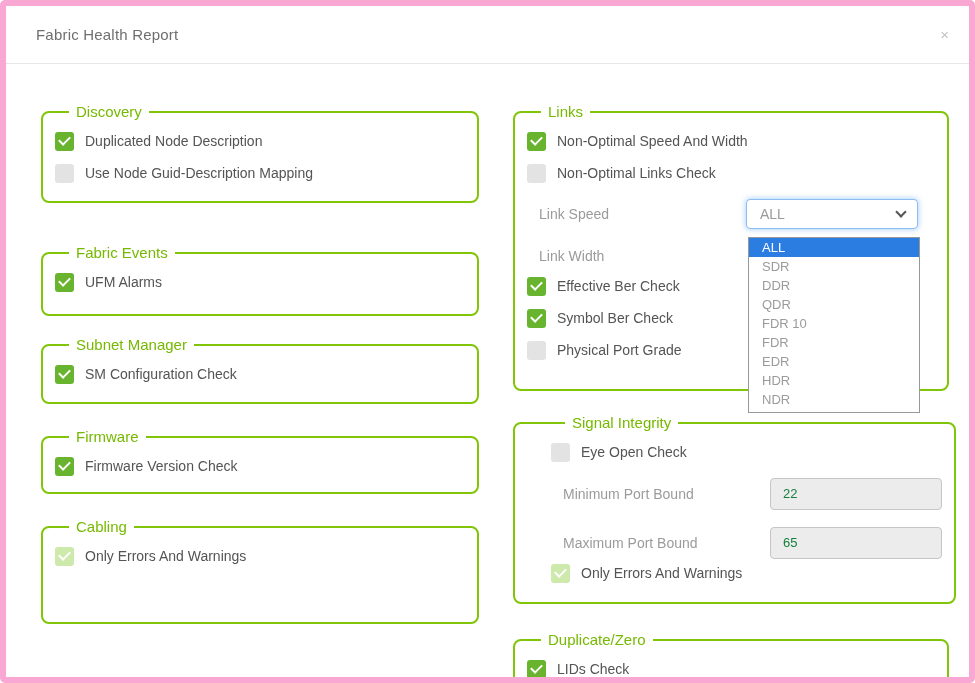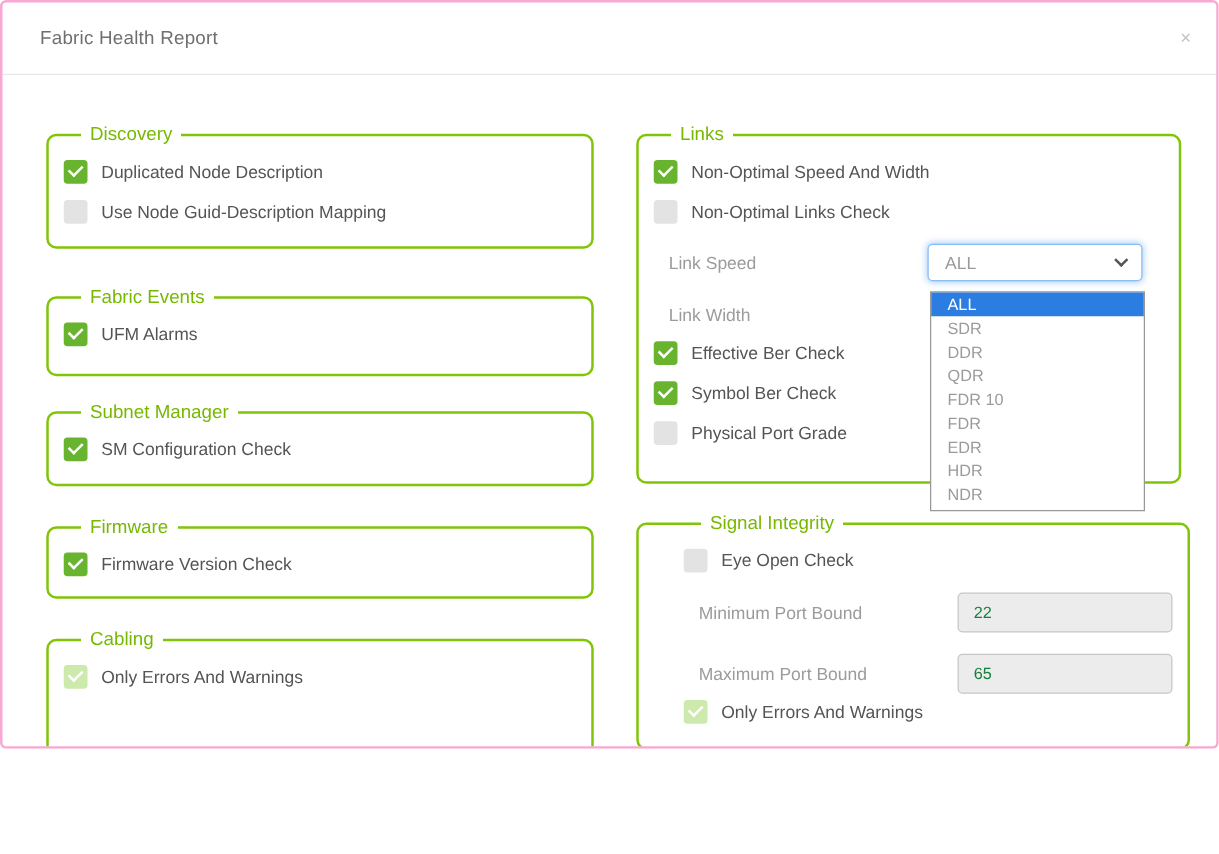--- a/index.html
+++ b/index.html
@@ -1,21 +1,21 @@
 <!DOCTYPE html>
 <html><head>
 <meta charset="utf-8">
 <style>
   * { margin:0; padding:0; box-sizing:border-box; }
   html,body { background:#fff; }
   body { font-family:"Liberation Sans", sans-serif; }
 
   .dialog {
-    position:relative; width:975px; height:599px;
-    background:#fff; border:2px solid #f9a8d4; border-radius:5px;
+    position:relative; width:975px; height:683px;
+    background:#fff; border:6px solid #f9a8d4; border-radius:5px;
     overflow:hidden;
   }
   .dlg-header {
     height:58px; border-bottom:1px solid #e7e7e7;
     display:flex; align-items:center; justify-content:space-between;
     padding:0 20px 0 30px;
   }
   .dlg-title { color:#6f6f6f; font-size:15px; letter-spacing:.2px; }
   .close-x { color:#c3c3c3; font-size:15px; cursor:pointer; line-height:1; }
 
@@ -82,21 +82,21 @@
 
   
   .dis-input {
     width:172px; height:32px; flex:none;
     background:#ececec; border:1px solid #c6c6c6; border-radius:4px;
     color:#15803d; font-size:13px; padding:0 12px;
     font-family:"Liberation Sans", sans-serif;
   }
 
   
-  .fs-discovery { min-height:99px;  margin-bottom:31px; }
+  .fs-discovery { min-height:99px;  margin-bottom:42px; }
   .fs-events    { min-height:71px;  margin-bottom:21px; }
   .fs-subnet    { min-height:67px;  margin-bottom:25px; }
   .fs-firmware  { min-height:65px;  margin-bottom:25px; }
   .fs-cabling   { min-height:105px; }
 
   .fs-links     { min-height:287px; margin-bottom:24px; }
   .fs-signal    { min-height:189px; margin-bottom:28px;padding-left:36px; }
   .fs-dup       { min-height:90px; }
 
   .mt16 { margin-top:16px; }
@@ -238,17 +238,21 @@
         </div>
 
         <div class="row mt5">
           <span class="cb checked disabled"></span>
           <span class="row-label">Only Errors And Warnings</span>
         </div>
       </fieldset>
 
       <fieldset class="fs-dup">
         <legend>Duplicate/Zero</legend>
+        <div class="row">
+          <span class="cb checked"></span>
+          <span class="row-label">LIDs Check</span>
+        </div>
       </fieldset>
 
     </div>
   </div>
 </div>
 
 </body></html>

